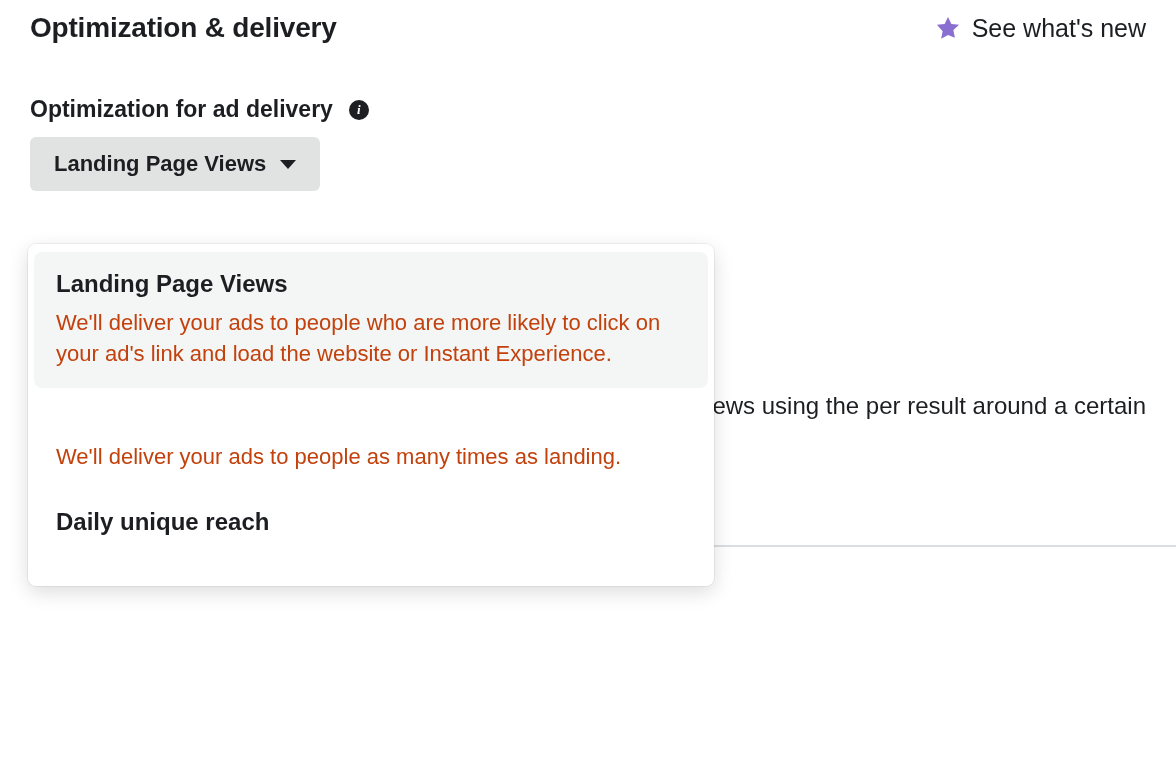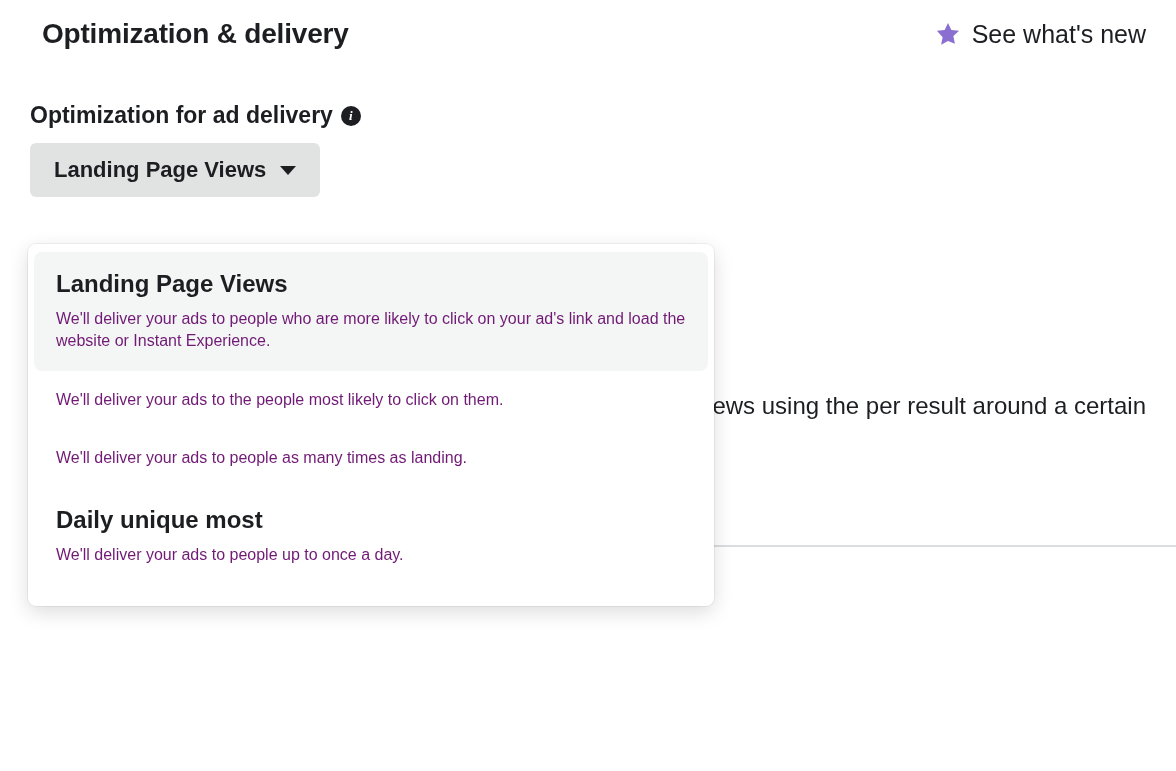--- a/index.html
+++ b/index.html
@@ -8,42 +8,41 @@
     background: #fff;
     width: 1176px;
     height: 771px;
     overflow: hidden;
     position: relative;
   }
   .header-row {
     display: flex;
     justify-content: space-between;
     align-items: center;
-    padding: 18px 30px 0 30px;
-    margin-left: 12px;
+    padding: 12px 30px 0 30px;
   }
   .section-title {
     font-size: 28px;
     font-weight: 700;
     color: #1c1e21;
     letter-spacing: -0.2px;
   }
   .whatsnew {
     display: flex;
     align-items: center;
     gap: 10px;
     font-size: 25px;
     color: #1c1e21;
     cursor: pointer;
   }
   .star-svg { width: 28px; height: 28px; fill: #8a6fd0; }
   .sub-label-row {
     display: flex;
     align-items: center;
-    gap: 8px;
+    gap: 16px;
     padding: 52px 30px 0 30px;
   }
   .sub-label {
     font-size: 23px;
     font-weight: 700;
     color: #1c1e21;
   }
   .info-icon {
     width: 20px; height: 20px; border-radius: 50%;
     background: #1c1e21; color: #fff;
@@ -108,23 +107,23 @@
     margin: 0 6px;
     padding-left: 22px; padding-right: 22px;
   }
   .option-title {
     font-size: 24px;
     font-weight: 700;
     color: #1c1e21;
     margin-bottom: 10px;
   }
   .option-desc {
-    font-size: 16px;
+    font-size: 22px;
     font-weight: 400;
-    color: #701a75;
+    color: #c2410c;
     line-height: 1.4;
   }
 </style>
 </head>
 <body>
 
 <div class="header-row">
   <div class="section-title">Optimization &amp; delivery</div>
   <div class="whatsnew">
     <svg class="star-svg" viewBox="0 0 24 24">
@@ -151,22 +150,20 @@
 </div>
 
 <div class="hr"></div>
 
 <div class="dropdown-panel">
   <div class="dropdown-option highlighted">
     <div class="option-title">Landing Page Views</div>
     <div class="option-desc">We'll deliver your ads to people who are more likely to click on your ad's link and load the website or Instant Experience.</div>
   </div>
   <div class="dropdown-option">
-    <div class="option-desc">We'll deliver your ads to the people most likely to click on them.</div>
   </div>
   <div class="dropdown-option">
     <div class="option-desc">We'll deliver your ads to people as many times as landing.</div>
   </div>
   <div class="dropdown-option">
-    <div class="option-title">Daily unique most</div>
-    <div class="option-desc">We'll deliver your ads to people up to once a day.</div>
+    <div class="option-title">Daily unique reach</div>
   </div>
 </div>
 
 </body></html>

